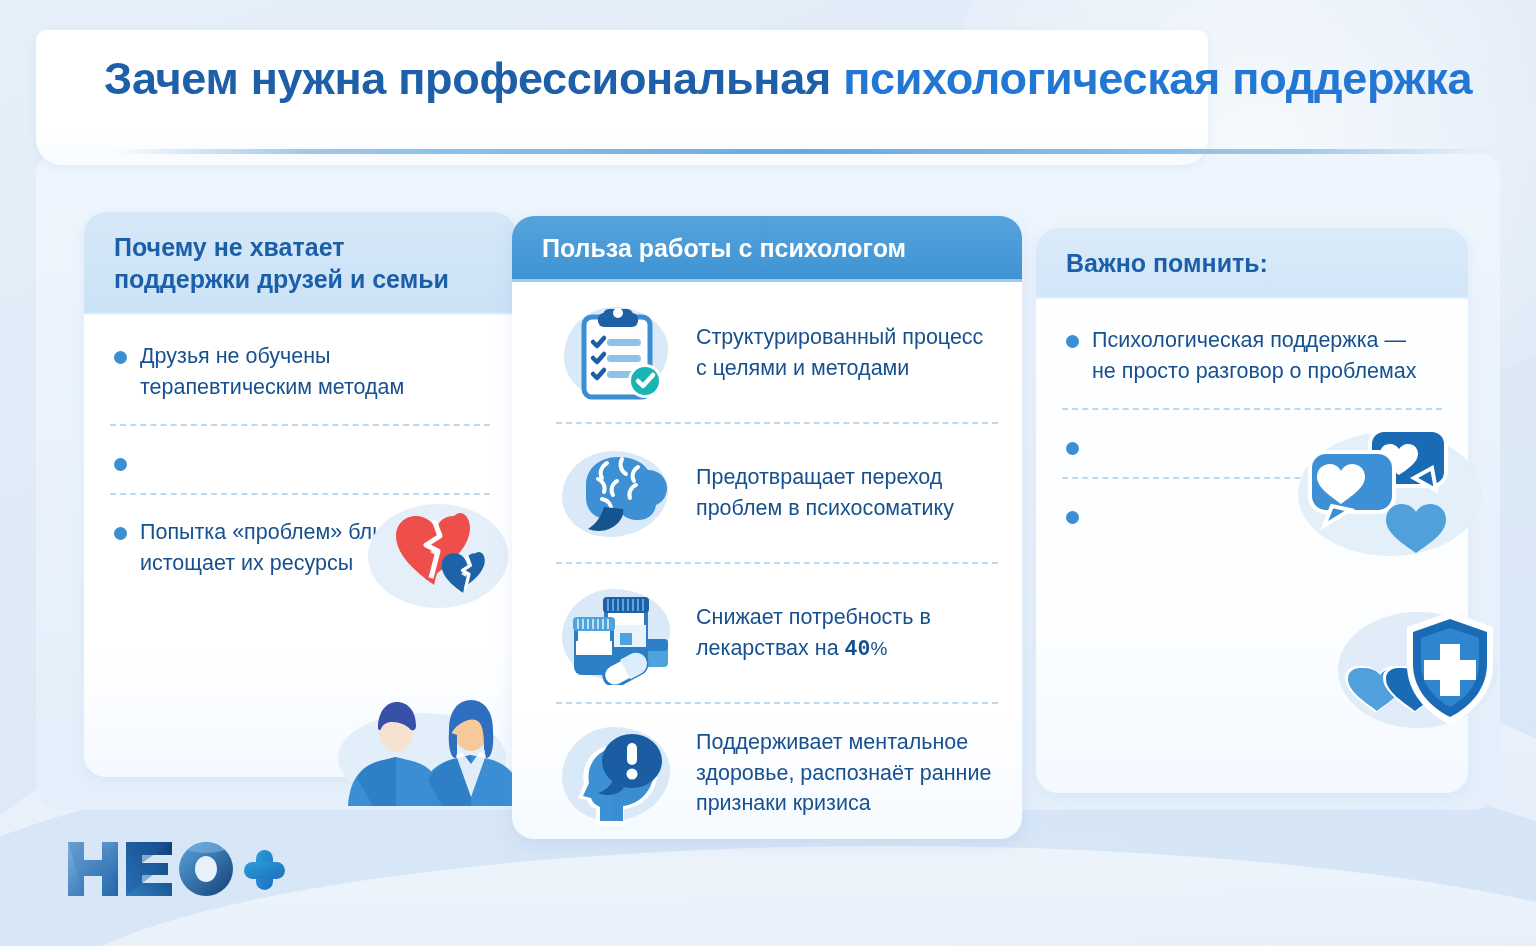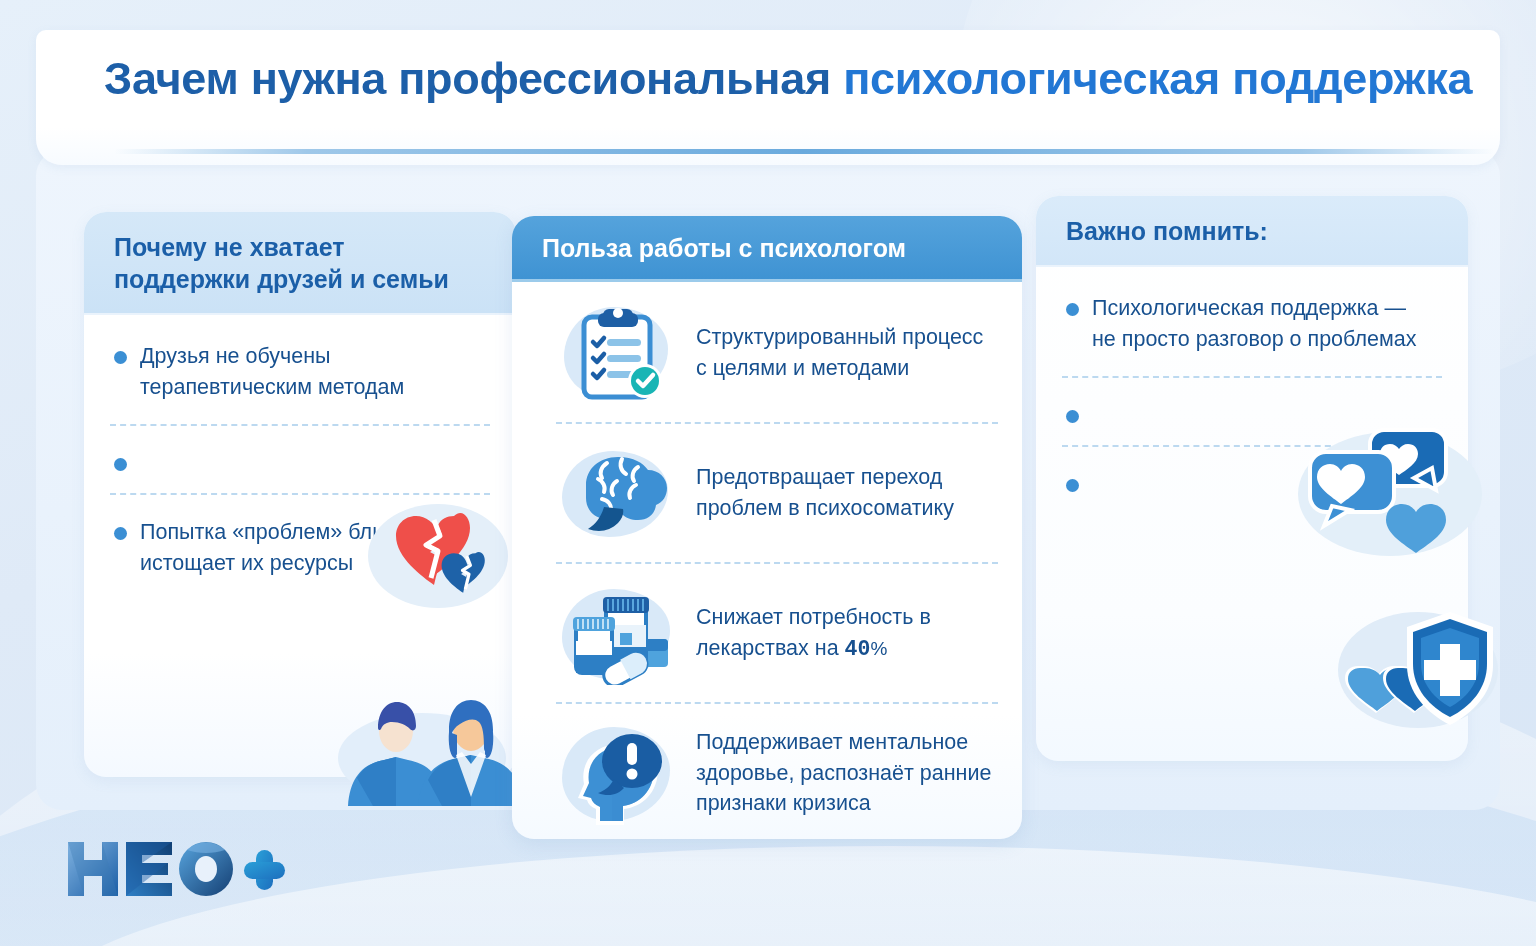--- a/index.html
+++ b/index.html
@@ -50,21 +50,21 @@
   .glow-tr {
     position:absolute; right:-180px; top:-220px;
     width: 760px; height: 620px; border-radius: 50%;
     background: radial-gradient(circle at 40% 60%, rgba(255,255,255,.75), rgba(255,255,255,0) 68%);
   }
 
   
   #title-card {
     position: absolute;
     left: 36px; top: 30px;
-    width: 1464px; height: 135px;
+    width: 1172px; height: 135px;
     background: linear-gradient(180deg, #ffffff 0%, #ffffff 72%, #f7fbff 100%);
     border-radius: 10px 10px 26px 26px;
     box-shadow: 0 3px 10px rgba(120,160,200,.10);
     padding-left: 24px;
   }
   #page-title {
     position: absolute;
     left: 68px; top: 26px;
     font-size: 45px;
     font-weight: 700;
@@ -132,21 +132,21 @@
   }
   #card-mid .head h2 {
     color: #ffffff;
     font-size: 25px;
     font-weight: 700;
     line-height: 1.2;
   }
 
   
   #card-right {
-    left: 1036px; top: 196px;
+    left: 1036px; top: 228px;
     width: 432px; height: 565px;
     background: linear-gradient(180deg, #ffffff 0%, #fbfdff 74%, #f3f9ff 100%);
     box-shadow: 0 4px 14px rgba(120,160,200,.10);
   }
   #card-right .head {
     background: linear-gradient(180deg, #daebfa 0%, #d2e6f8 100%);
     padding: 20px 30px 18px 30px;
     border-bottom: 2px solid #eaf3fc;
   }
   #card-right .head h2 {

